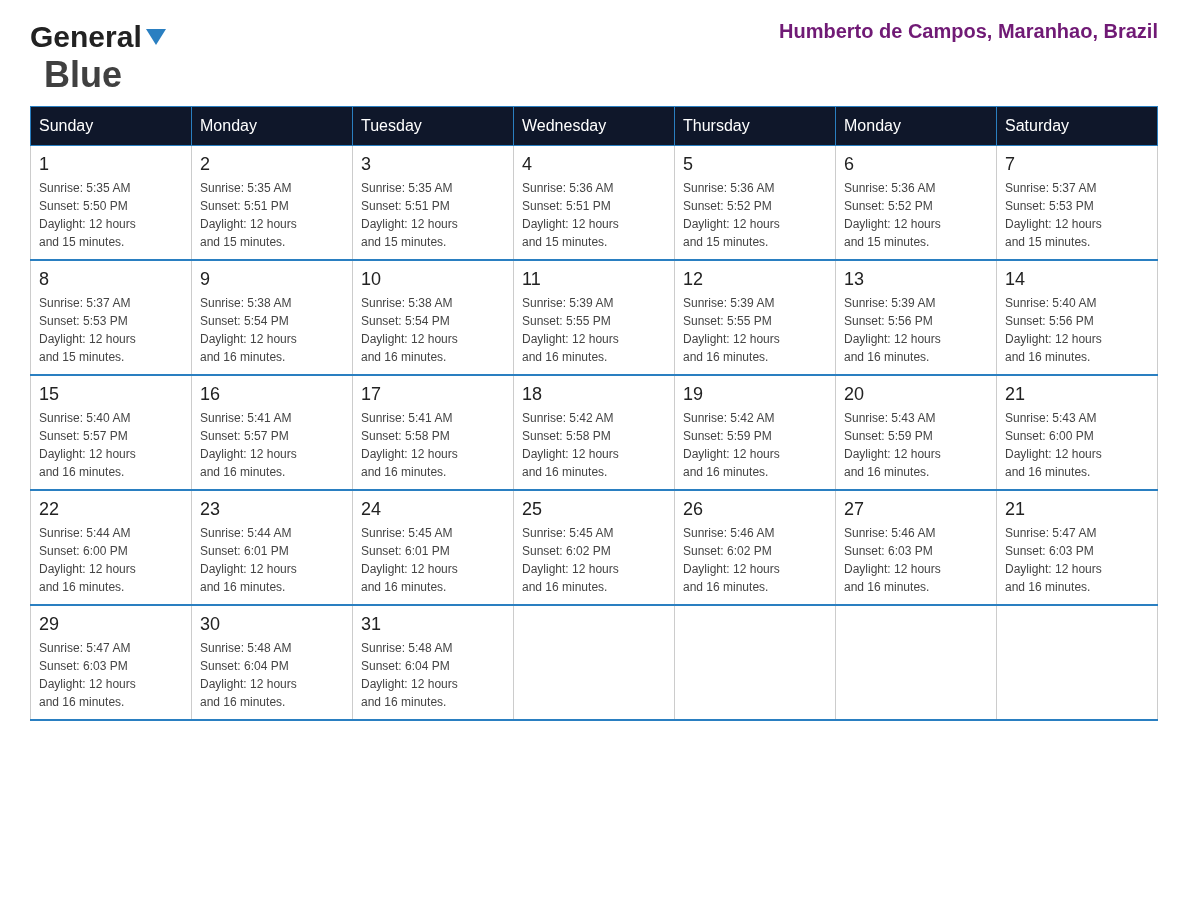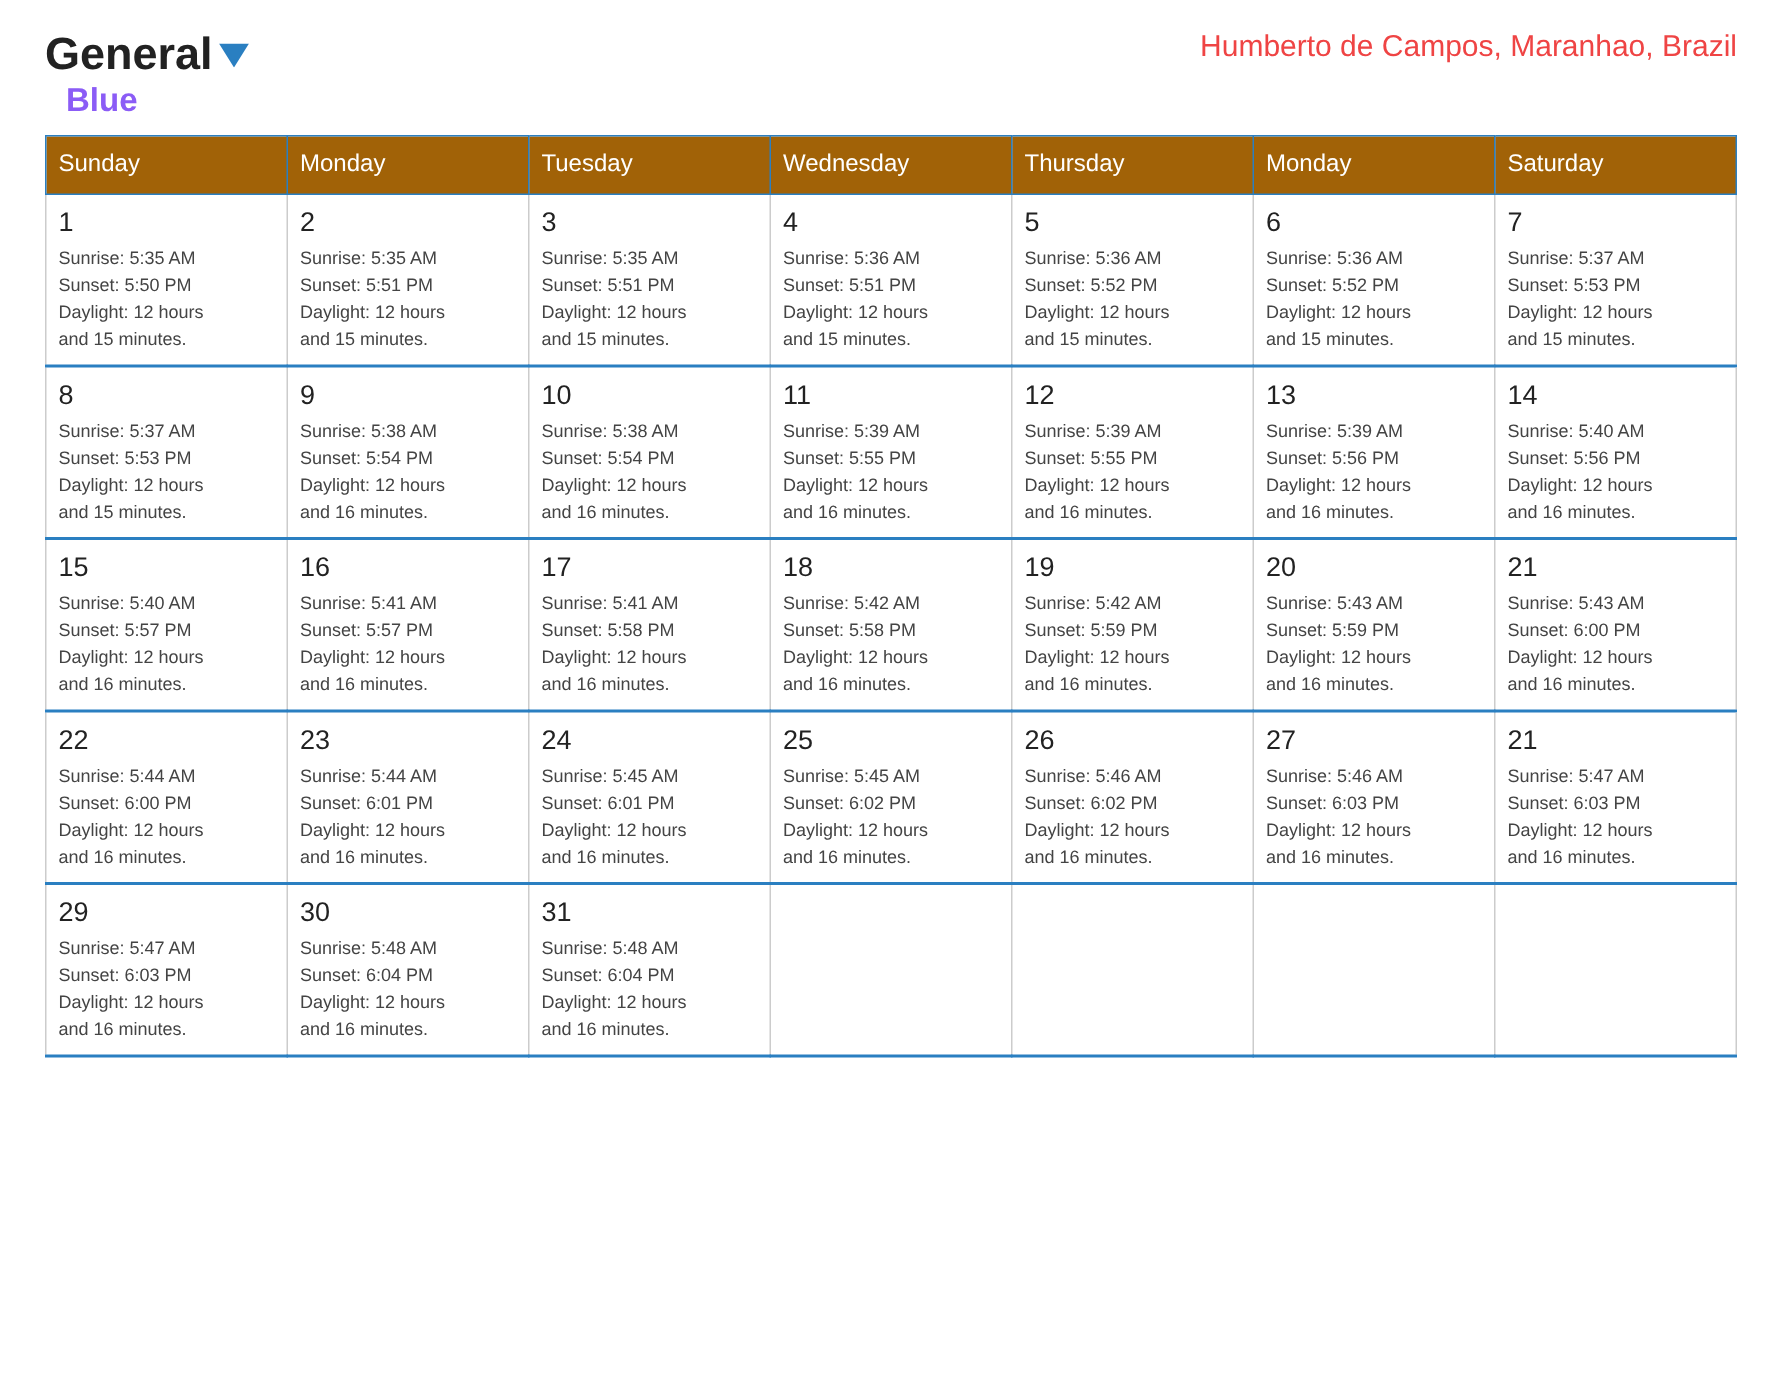--- a/index.html
+++ b/index.html
@@ -30,30 +30,30 @@
       text-align: right;
     }
     .title-block h1 {
       font-size: 52px;
       font-weight: normal;
       color: #222;
       line-height: 1.1;
     }
     .title-block h2 {
       font-size: 20px;
-      font-weight: normal;
-      color: #ef4444;
+      font-weight: bold;
+      color: #701a75;
     }
     table {
       width: 100%;
       border-collapse: collapse;
       margin-top: 10px;
     }
     thead tr th {
-      background-color: #a16207;
+      background-color: #0f172a;
       color: #fff;
       padding: 10px 8px;
       text-align: left;
       font-size: 16px;
       font-weight: normal;
       border: 1px solid #2a7fc1;
     }
     tbody tr td {
       vertical-align: top;
       padding: 8px;
@@ -90,21 +90,21 @@
   <div class="logo">
     <div class="logo-row">
       <span style="font-size:30px;font-weight:bold;color:#222;">General</span>
       <span style="display:inline-block;margin-left:4px;margin-top:4px;">
         <svg width="20" height="16" viewBox="0 0 20 16">
             <polygon points="0,0 20,0 10,16" fill="#2a7fc1"></polygon>
           </svg>
       </span>
     </div>
     <div>
-      <span style="font-size:22px;font-weight:bold;color:#8b5cf6;margin-left:14px;">Blue</span>
+      <span style="font-size:36px;font-weight:bold;color:#404040;margin-left:14px;">Blue</span>
     </div>
   </div>
   <div class="title-block">
     <h2>Humberto de Campos, Maranhao, Brazil</h2>
   </div>
 </div>
 
 <table>
   <thead>
     <tr>

